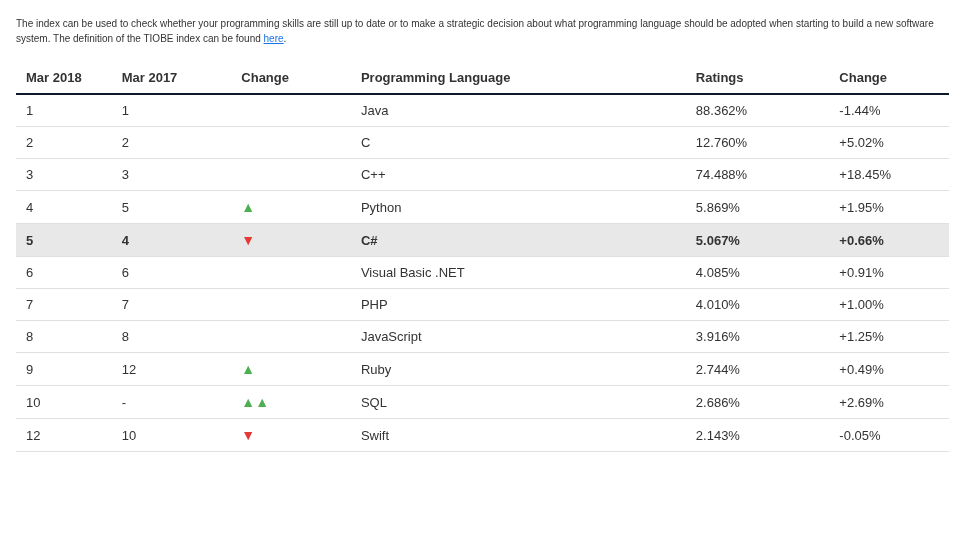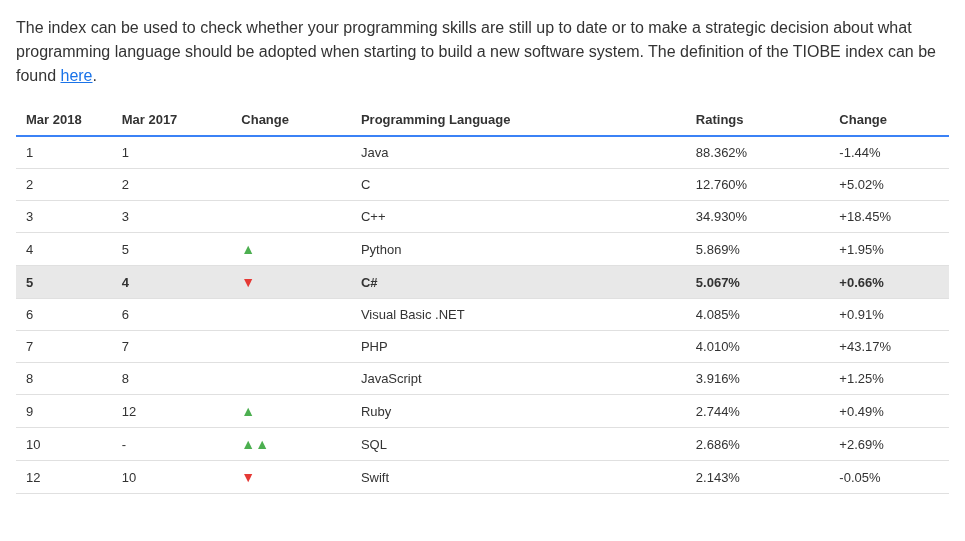--- a/index.html
+++ b/index.html
@@ -5,35 +5,35 @@
     * { box-sizing: border-box; margin: 0; padding: 0; }
     body {
       font-family: Arial, sans-serif;
       font-size: 13px;
       color: #333;
       background: #fff;
       padding: 16px;
       width: 965px;
     }
     .intro-text {
-      font-size: 16px;
+      font-size: 10px;
       color: #333;
       margin-bottom: 16px;
       line-height: 1.5;
     }
     .intro-text a {
       color: #1a73e8;
       text-decoration: underline;
     }
     table {
       width: 100%;
       border-collapse: collapse;
     }
     thead tr {
-      border-bottom: 2px solid #3b82f6;
+      border-bottom: 2px solid #0f172a;
     }
     thead th {
       text-align: left;
       padding: 8px 10px;
       font-weight: bold;
       font-size: 13px;
       color: #333;
     }
     tbody tr {
       border-bottom: 1px solid #e0e0e0;
@@ -99,21 +99,21 @@
         <td></td>
         <td>C</td>
         <td>12.760%</td>
         <td>+5.02%</td>
       </tr>
       <tr>
         <td>3</td>
         <td>3</td>
         <td></td>
         <td>C++</td>
-        <td>34.930%</td>
+        <td>74.488%</td>
         <td>+18.45%</td>
       </tr>
       <tr>
         <td>4</td>
         <td>5</td>
         <td><span class="arrow-up">▲</span></td>
         <td>Python</td>
         <td>5.869%</td>
         <td>+1.95%</td>
       </tr>
@@ -132,21 +132,21 @@
         <td>Visual Basic .NET</td>
         <td>4.085%</td>
         <td>+0.91%</td>
       </tr>
       <tr>
         <td>7</td>
         <td>7</td>
         <td></td>
         <td>PHP</td>
         <td>4.010%</td>
-        <td>+43.17%</td>
+        <td>+1.00%</td>
       </tr>
       <tr>
         <td>8</td>
         <td>8</td>
         <td></td>
         <td>JavaScript</td>
         <td>3.916%</td>
         <td>+1.25%</td>
       </tr>
       <tr>

